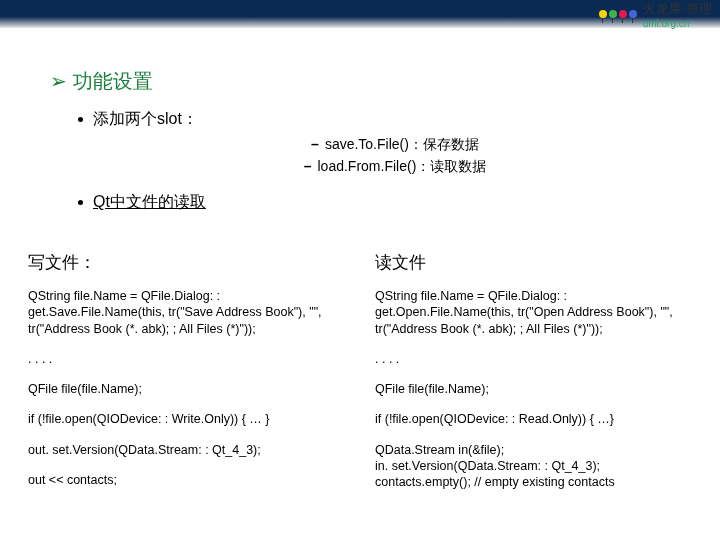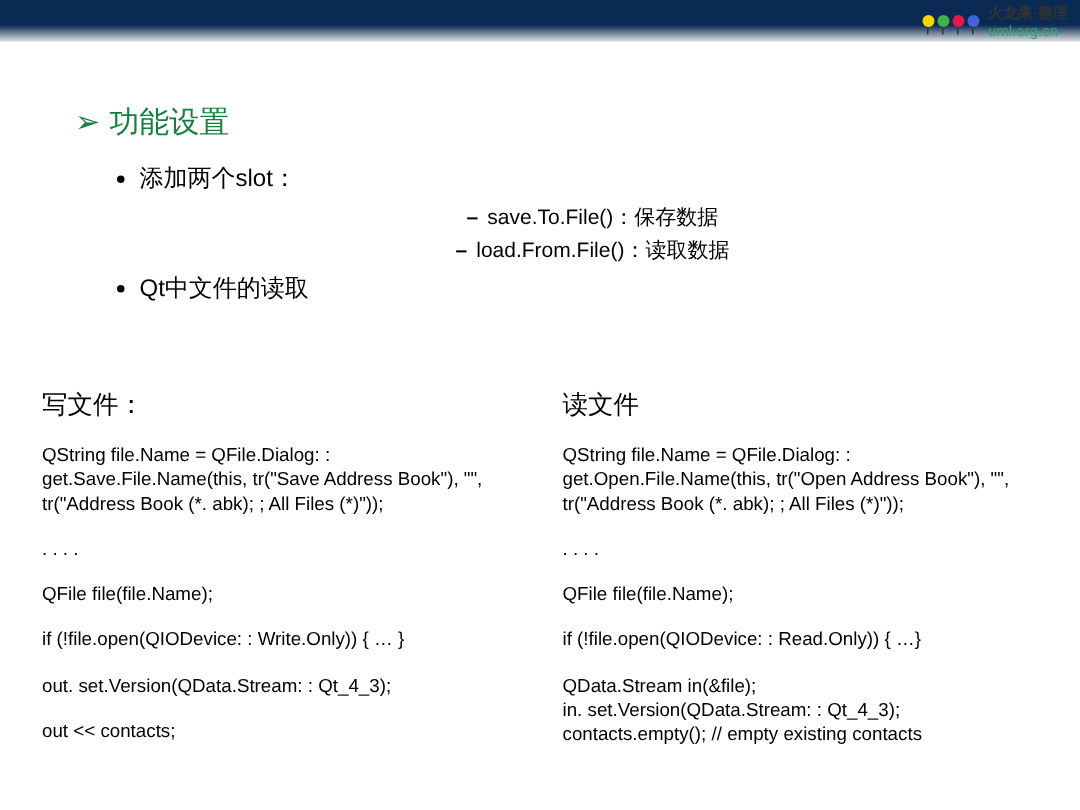--- a/index.html
+++ b/index.html
@@ -15,30 +15,30 @@
     display: flex; justify-content: flex-end; align-items: center;
     padding-right: 8px;
   }
   .logo-balloons { display: flex; gap: 2px; margin-right: 6px; align-items: flex-end; }
   .balloon { width: 8px; height: 8px; border-radius: 50%; position: relative; }
   .balloon::after { content:""; position:absolute; bottom:-5px; left:3px; width:1px; height:5px; background:#333; }
   .b1 { background:#f5d400; }
   .b2 { background:#3cb44b; }
   .b3 { background:#e6194b; }
   .b4 { background:#4363d8; }
-  .logo-text { color:#333; font-size:10px; font-weight:bold; }
+  .logo-text { color:#333; font-size:13px; font-weight:normal; }
   .logo-url { color:#2a6; font-size:10px; }
   .content { padding: 40px 40px 20px 50px; }
   .h1 { font-size: 20px; color:#15803d; margin-bottom: 14px; }
   .h1-marker { font-family: "Wingdings", sans-serif; margin-right:6px; }
   .b1line { font-size:16px; color:#000000; margin-left:28px; margin-bottom:6px; }
   .bullet-dot { display:inline-block; width:5px; height:5px; background:#000; border-radius:50%; vertical-align:middle; margin-right:10px; }
   .sub { font-size:14px; color:#000; margin-left:60px; margin-bottom:4px;text-align:center; }
   .dash { margin-right:6px; font-weight:bold; }
-  .columns { display:flex; width:100%; padding: 0 28px; margin-top:30px; gap:30px; }
+  .columns { display:flex; width:100%; padding: 0 28px; margin-top:13px; gap:30px; }
   .col { flex:1; font-size:12.5px; color:#000; line-height:1.3; }
   .col-title { font-size:17px; margin-bottom:14px; }
   .block { margin-bottom:14px; }
   .ellipsis { margin-bottom:14px; }
 </style>
 </head>
 <body>
 
 <div class="topbar">
   <div class="logo-balloons">
@@ -52,21 +52,21 @@
     <div class="logo-url">uml.org.cn</div>
   </div>
 </div>
 
 <div class="content">
   <div class="h1"><span class="h1-marker">➢</span><span>功能设置</span></div>
 
   <div class="b1line"><span class="bullet-dot"></span><span>添加两个slot：</span></div>
   <div class="sub"><span class="dash">–</span><span>save.To.File()：保存数据</span></div>
   <div class="sub"><span class="dash">–</span><span>load.From.File()：读取数据</span></div>
-  <div class="b1line" style="margin-top:6px;"><span class="bullet-dot"></span><span>Qt中文件的读取</span></div>
+  <div class="b1line" style="margin-top:16px;text-decoration:underline;"><span class="bullet-dot"></span><span>Qt中文件的读取</span></div>
 </div>
 
 <div class="columns">
   <div class="col">
     <div class="col-title">写文件：</div>
     <div class="block">QString file.Name = QFile.Dialog: : get.Save.File.Name(this, tr("Save Address Book"), "", tr("Address Book (*. abk); ; All Files (*)"));</div>
     <div class="ellipsis">. . . .</div>
     <div class="block">QFile file(file.Name);</div>
     <div class="block">if (!file.open(QIODevice: : Write.Only)) { … }</div>
     <div class="block">

